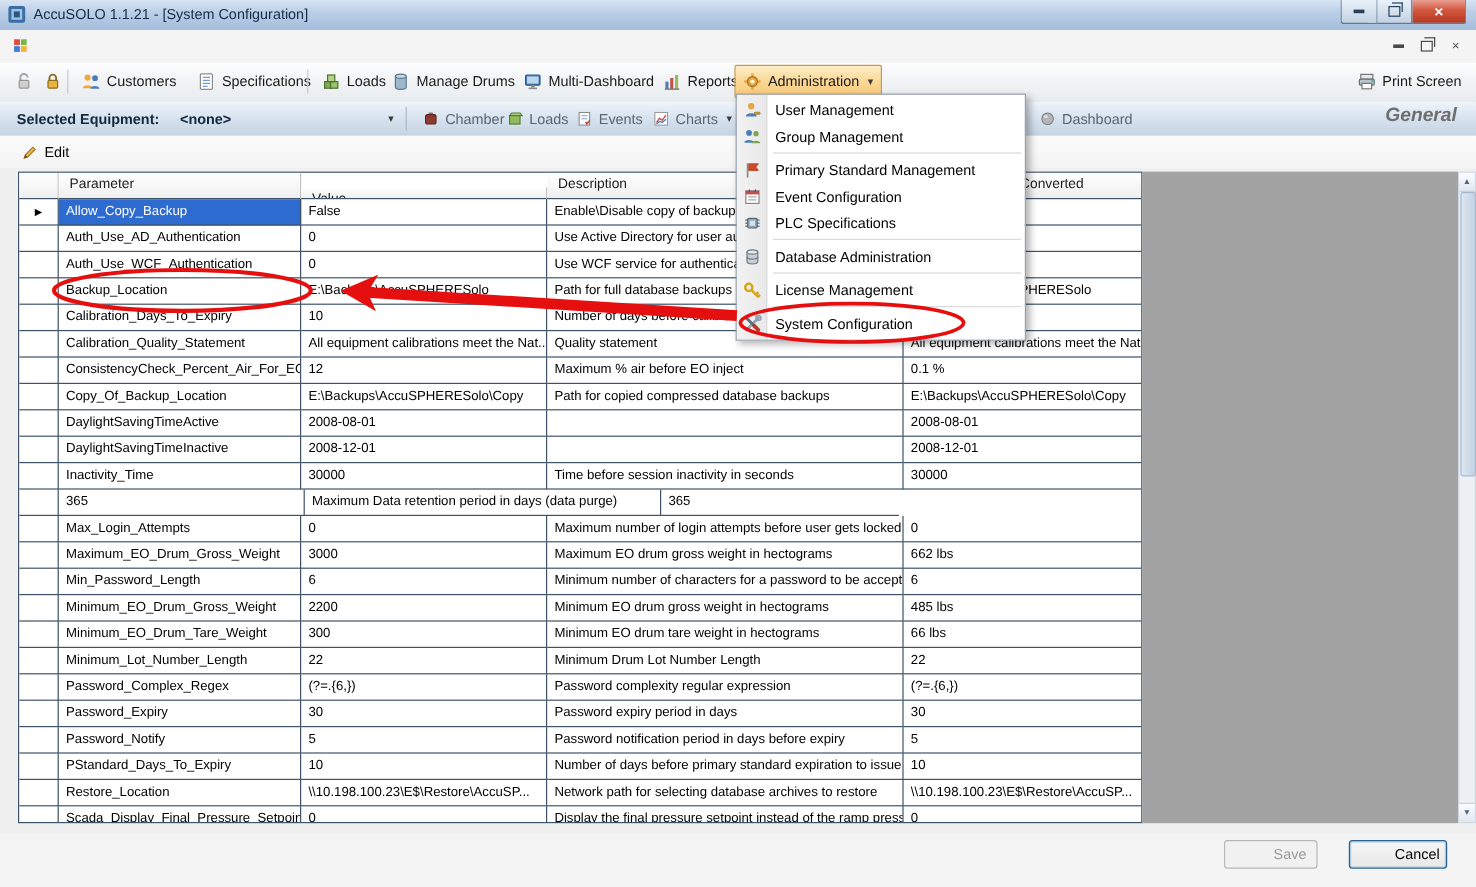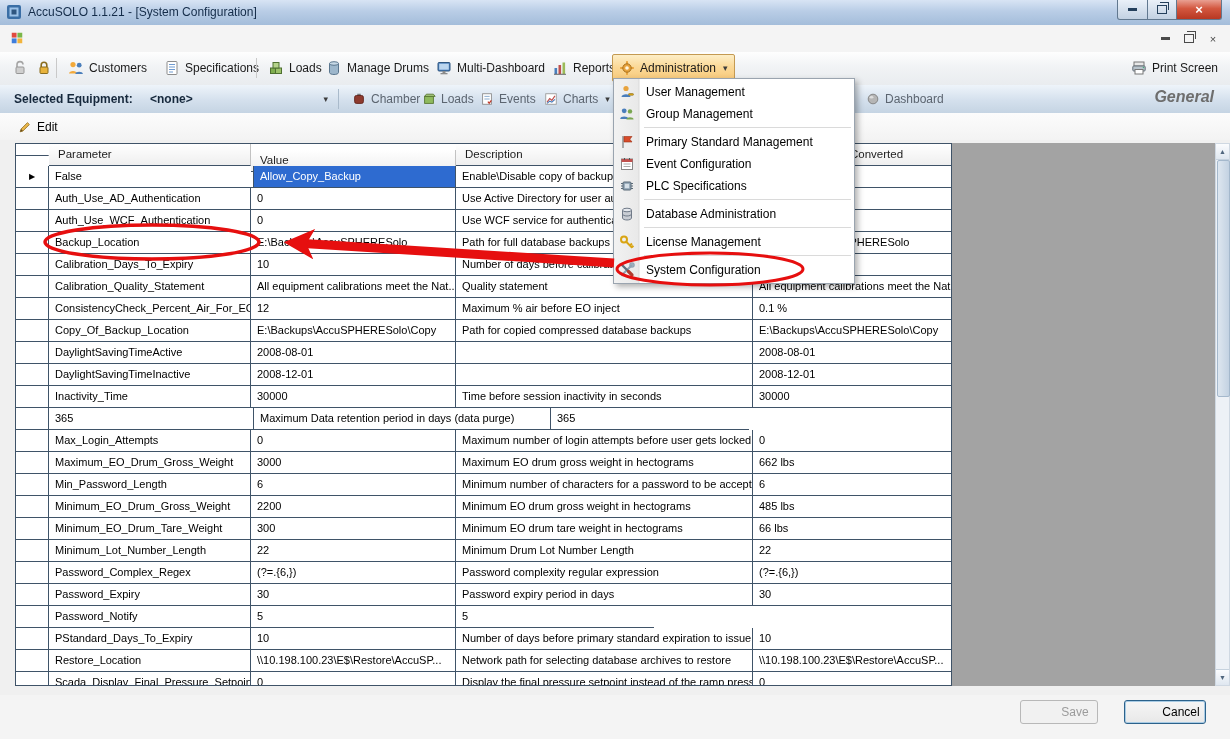--- a/index.html
+++ b/index.html
@@ -55,21 +55,21 @@
 
   
   .editbar{position:absolute;left:0;top:113px;width:1230px;height:27px;
     background:linear-gradient(#fcfcfc,#f3f3f3);border-bottom:1px solid #d8d8d8;}
   .edit-btn{position:absolute;left:12px;top:3px;height:21px;display:flex;align-items:center;gap:5px;padding:0 6px;color:#000;}
 
   
   .content{position:absolute;left:0;top:140px;width:1230px;height:555px;background:#f0f0f0;}
   .grid{position:absolute;left:15px;top:3px;width:935px;height:541px;border:1px solid #3f5368;background:#fff;
     overflow:hidden;box-sizing:content-box;font-size:11px;}
-  .grid-header{display:flex;height:22px;align-items:center;}
+  .grid-header{display:flex;height:22px;}
   .hcell{box-sizing:border-box;border-right:1px solid #c2c2c2;border-bottom:1px solid #3f5368;
     background:linear-gradient(#ffffff,#efefef);line-height:21px;padding-left:9px;color:#1c1c1c;font-size:11.5px;
     white-space:nowrap;overflow:hidden;}
   .hind{width:33px;padding-left:0;}
   .h0{width:202px;}.h1{width:205px;margin-top:12px;}.h2{width:297px;}.h3{width:198px;border-right:none;padding-left:97px;}
   .grid-row{display:flex;height:22px;}
   .cell{box-sizing:border-box;border-right:1px solid #3f5368;border-bottom:1px solid #3f5368;
     line-height:21px;padding:0 6px;white-space:nowrap;overflow:hidden;color:#000;}
   .cell.ind{width:33px;padding:0;text-align:center;font-size:8px;color:#000;line-height:22px;}
   .col0{width:202px;}.col1{width:205px;}.col2{width:297px;}.col3{width:198px;border-right:none;}
@@ -309,22 +309,22 @@
     <div class="grid-header">
       <div class="hcell hind"></div>
       <div class="hcell h0">Parameter</div>
       <div class="hcell h1">Value</div>
       <div class="hcell h2">Description</div>
       <div class="hcell h3">Converted</div>
     </div>
     <div>
         <div class="grid-row">
           <div class="cell ind">▶</div>
+          <div class="cell col0 sel">Allow_Copy_Backup</div>
           <div class="cell col1">False</div>
-          <div class="cell col0 sel">Allow_Copy_Backup</div>
           <div class="cell col2">Enable\Disable copy of backup to</div>
           <div class="cell col3"></div>
         </div>
         <div class="grid-row">
           <div class="cell ind"></div>
           <div class="cell col0">Auth_Use_AD_Authentication</div>
           <div class="cell col1">0</div>
           <div class="cell col2">Use Active Directory for user auth</div>
           <div class="cell col3"></div>
         </div>
@@ -450,20 +450,21 @@
           <div class="cell ind"></div>
           <div class="cell col0">Password_Expiry</div>
           <div class="cell col1">30</div>
           <div class="cell col2">Password expiry period in days</div>
           <div class="cell col3">30</div>
         </div>
         <div class="grid-row">
           <div class="cell ind"></div>
           <div class="cell col0">Password_Notify</div>
           <div class="cell col1">5</div>
+          <div class="cell col2">Password notification period in days before expiry</div>
           <div class="cell col3">5</div>
         </div>
         <div class="grid-row">
           <div class="cell ind"></div>
           <div class="cell col0">PStandard_Days_To_Expiry</div>
           <div class="cell col1">10</div>
           <div class="cell col2">Number of days before primary standard expiration to issue a...</div>
           <div class="cell col3">10</div>
         </div>
         <div class="grid-row">

